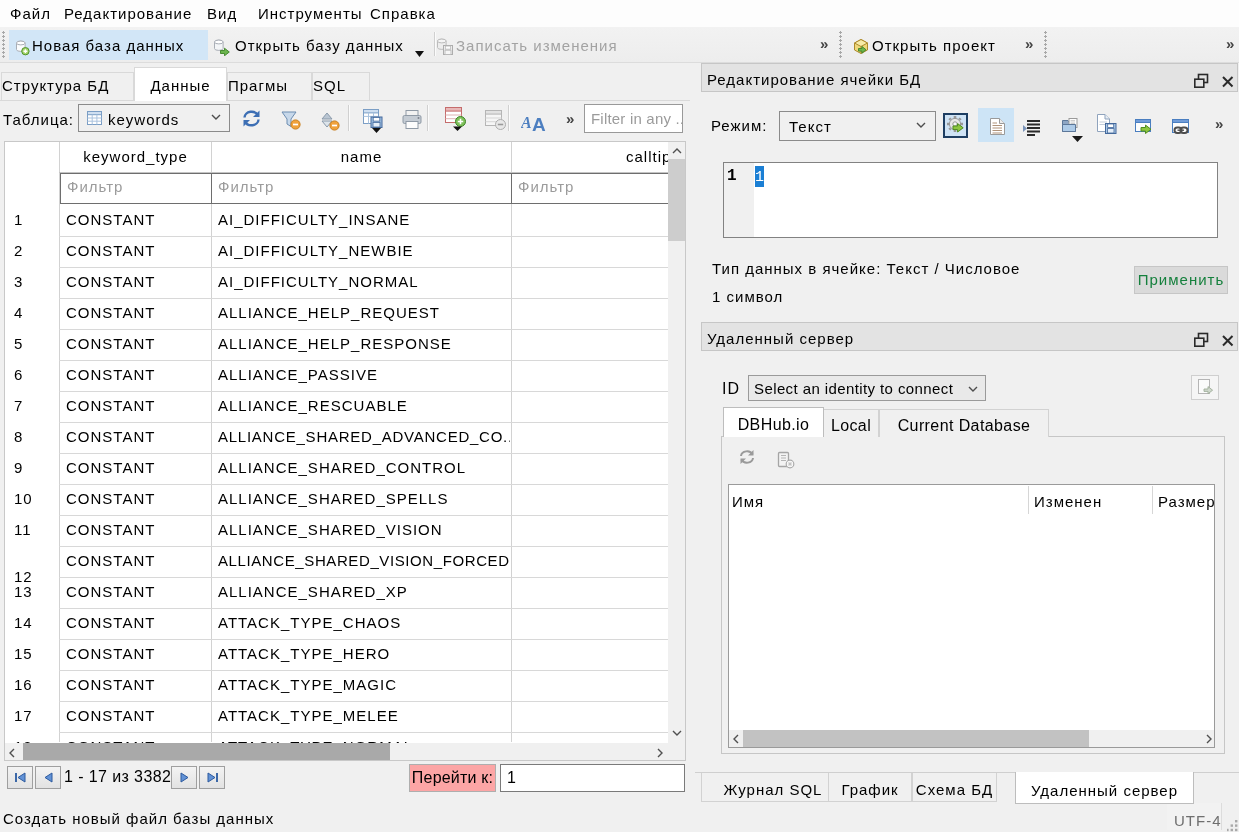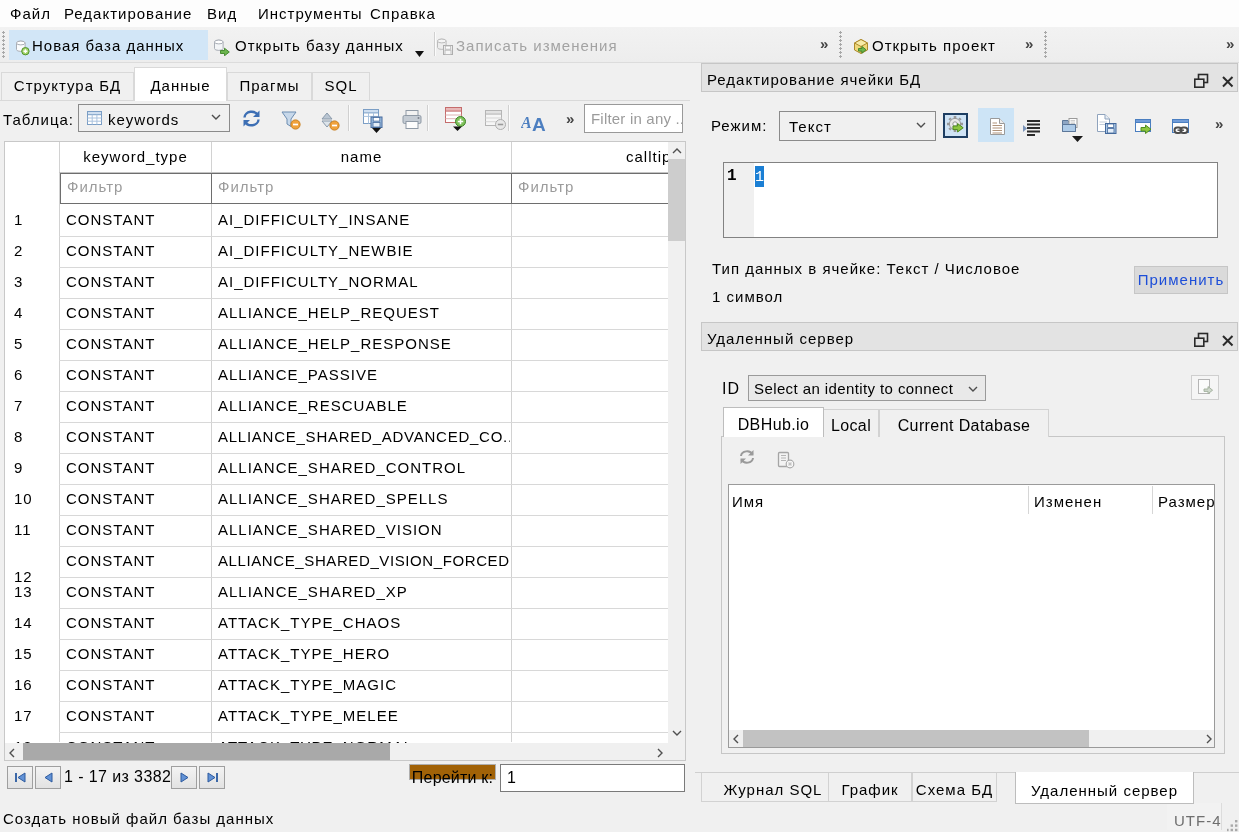--- a/index.html
+++ b/index.html
@@ -12,21 +12,21 @@
 
 #toolbar{left:0;top:27px;width:1239px;height:36px;background:linear-gradient(#f2f2f2,#ededed);border-bottom:1px solid #dcdcdc;box-sizing:border-box;}
 .tbtn{position:absolute;top:30px;height:30px;display:flex;align-items:center;}
 .tbtn span{white-space:nowrap;}
 .handle{position:absolute;top:31px;width:4px;height:27px;
  background-image:radial-gradient(circle at 1.5px 1.5px,#a8a8a8 1px,transparent 1.2px);
  background-size:4px 4px;}
 .tsep{position:absolute;top:5px;width:1px;height:24px;background:#d0d0d0;border-right:1px solid #fbfbfb;}
 .chev{position:absolute;color:#444;font-size:15px;font-weight:bold;}
 
-.tab-n{position:absolute;top:72px;height:28px;background:#f0f0f0;border:1px solid #d9d9d9;border-bottom:none;box-sizing:border-box;text-align:center;line-height:25px;}
+.tab-n{position:absolute;top:72px;height:28px;background:#f0f0f0;border:1px solid #d9d9d9;border-bottom:none;box-sizing:border-box;line-height:25px;}
 .tab-a{position:absolute;top:67px;height:34px;background:#fff;border:1px solid #d9d9d9;border-bottom:none;box-sizing:border-box;text-align:center;line-height:36px;z-index:3;}
 #tabline{left:0;top:100px;width:690px;height:1px;background:#d9d9d9;z-index:1;}
 
 .lbl{position:absolute;white-space:nowrap;}
 .combo{position:absolute;box-sizing:border-box;background:#f0f0f0;border:1px solid #8b8b8b;display:flex;align-items:center;}
 
 #grid{left:4px;top:141px;width:682px;height:620px;background:#fff;border:1px solid #c8c8c8;box-sizing:border-box;}
 .gv{position:absolute;top:0;width:1px;background:#d2d2d2;}
 .gh{position:absolute;left:0;height:1px;background:#d8d8d8;}
 .cell{position:absolute;white-space:nowrap;overflow:hidden;}
@@ -304,21 +304,21 @@
       <svg width="11" height="11">
         <path d="M2 1 L9 5.5 L2 10 Z" fill="#6292d6" stroke="#2d5a9e" stroke-width="1"></path>
       </svg>
     </div>
 <div class="navbtn" style="left:199px;">
       <svg width="13" height="11">
         <path d="M2 1 L9 5.5 L2 10 Z" fill="#6292d6" stroke="#2d5a9e" stroke-width="1"></path>
         <path d="M11 1 V10" stroke="#3c68a8" stroke-width="2"></path>
       </svg>
     </div>
-<div class="abs" style="left:409px;top:764px;width:87px;height:16px;background:#a16207;border:1px solid #aeaeae;box-sizing:border-box;text-align:center;line-height:26px;font-size:16px;letter-spacing:0.2px;">Перейти к:</div>
+<div class="abs" style="left:409px;top:764px;width:87px;height:28px;background:#fca5a5;border:1px solid #aeaeae;box-sizing:border-box;text-align:center;line-height:26px;font-size:16px;letter-spacing:0.2px;">Перейти к:</div>
 <div class="field" style="left:500px;top:764px;width:185px;height:28px;line-height:26px;padding-left:6px;font-size:16px;">1</div>
 
 <div class="abs" style="left:701px;top:63px;width:537px;height:29px;background:#e3e3e3;border:1px solid #c6c6c6;box-sizing:border-box;"></div>
 <div class="lbl" style="left:707px;top:71px;">Редактирование ячейки БД</div>
 <svg class="dockbtn" style="left:1193px;top:73px;" width="16" height="16">
       <rect x="5.5" y="1.5" width="9" height="8" fill="none" stroke="#2a2a2a" stroke-width="1.6"></rect>
       <rect x="1.8" y="6.2" width="9" height="8" fill="#e3e3e3" stroke="#2a2a2a" stroke-width="1.6"></rect>
     </svg>
 <svg class="dockbtn" style="left:1221px;top:75px;" width="14" height="14">
       <path d="M2 2 L11.5 11.5 M11.5 2 L2 11.5" stroke="#2a2a2a" stroke-width="2"></path>
@@ -389,21 +389,21 @@
     </svg>
 <div class="chev" style="left:1215px;top:115px;">»</div>
 
 <div class="field" style="left:723px;top:162px;width:495px;height:76px;border:1px solid #828282;"></div>
 <div class="abs" style="left:724px;top:163px;width:30px;height:74px;background:#f0f0f0;"></div>
 <div class="lbl" style="left:727px;top:167px;font-family:'Liberation Mono',monospace;font-size:16px;font-weight:bold;">1</div>
 <div class="abs" style="left:755px;top:166px;width:9px;height:21px;background:#1b7fd4;color:#fff;font-family:'Liberation Mono',monospace;font-size:15px;line-height:23px;text-align:center;">1</div>
 
 <div class="lbl" style="left:712px;top:260px;">Тип данных в ячейке: Текст / Числовое</div>
 <div class="lbl" style="left:712px;top:288px;">1 символ</div>
-<div class="abs" style="left:1134px;top:266px;width:94px;height:28px;background:#dadada;border:1px solid #c6c6c6;box-sizing:border-box;text-align:center;line-height:26px;color:#1d4ed8;">Применить</div>
+<div class="abs" style="left:1134px;top:266px;width:94px;height:28px;background:#dadada;border:1px solid #c6c6c6;box-sizing:border-box;text-align:center;line-height:26px;color:#15803d;">Применить</div>
 
 <div class="abs" style="left:701px;top:322px;width:537px;height:29px;background:#e3e3e3;border:1px solid #c6c6c6;box-sizing:border-box;"></div>
 <div class="lbl" style="left:707px;top:330px;">Удаленный сервер</div>
 <svg class="dockbtn" style="left:1193px;top:332px;" width="16" height="16">
       <rect x="5.5" y="1.5" width="9" height="8" fill="none" stroke="#2a2a2a" stroke-width="1.6"></rect>
       <rect x="1.8" y="6.2" width="9" height="8" fill="#e3e3e3" stroke="#2a2a2a" stroke-width="1.6"></rect>
     </svg>
 <svg class="dockbtn" style="left:1221px;top:334px;" width="14" height="14">
       <path d="M2 2 L11.5 11.5 M11.5 2 L2 11.5" stroke="#2a2a2a" stroke-width="2"></path>
     </svg>

